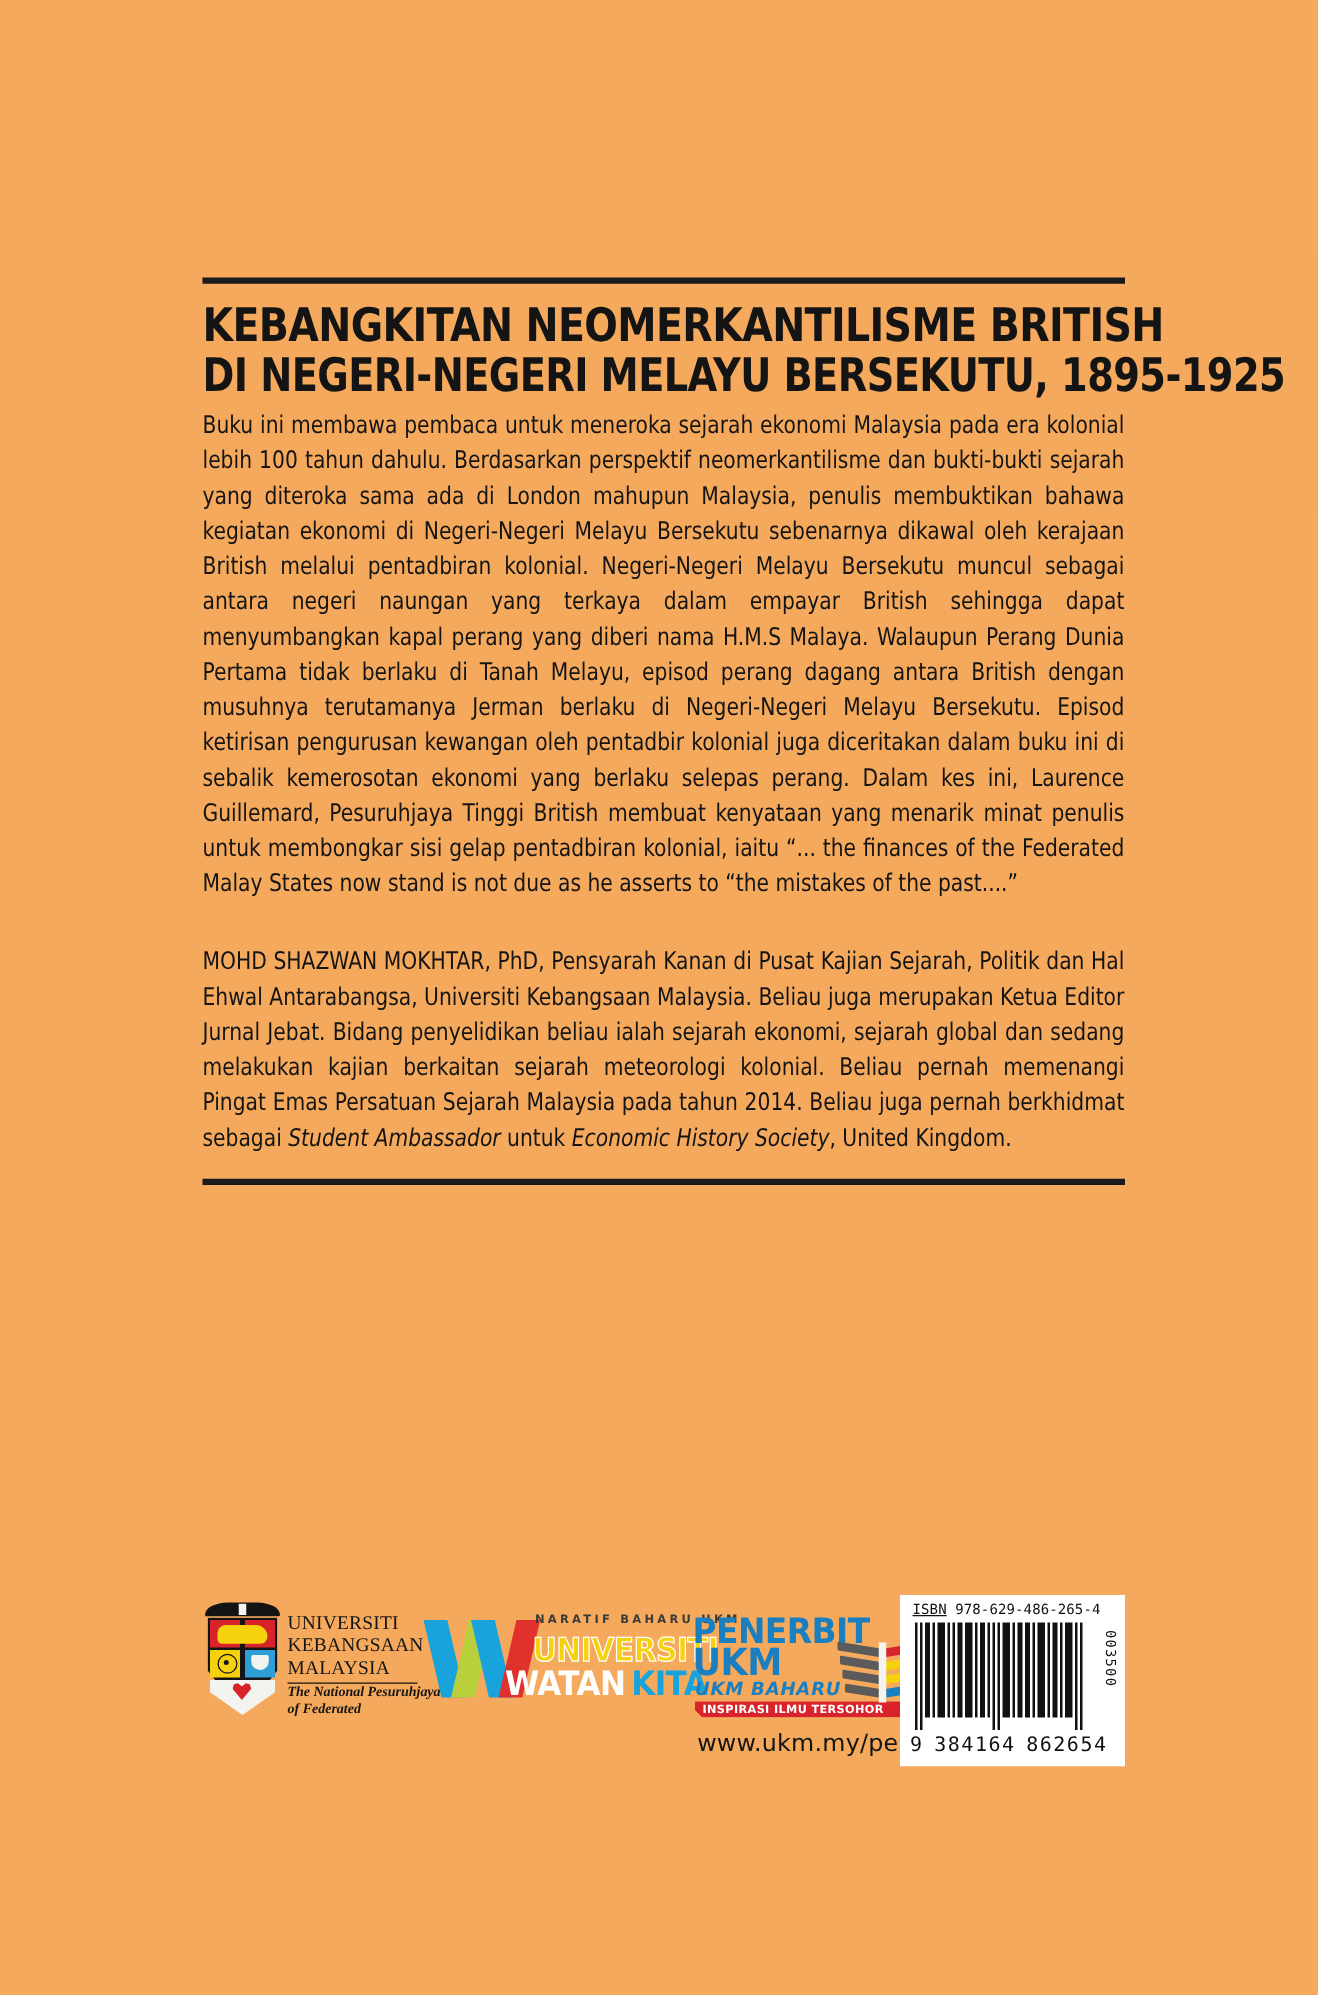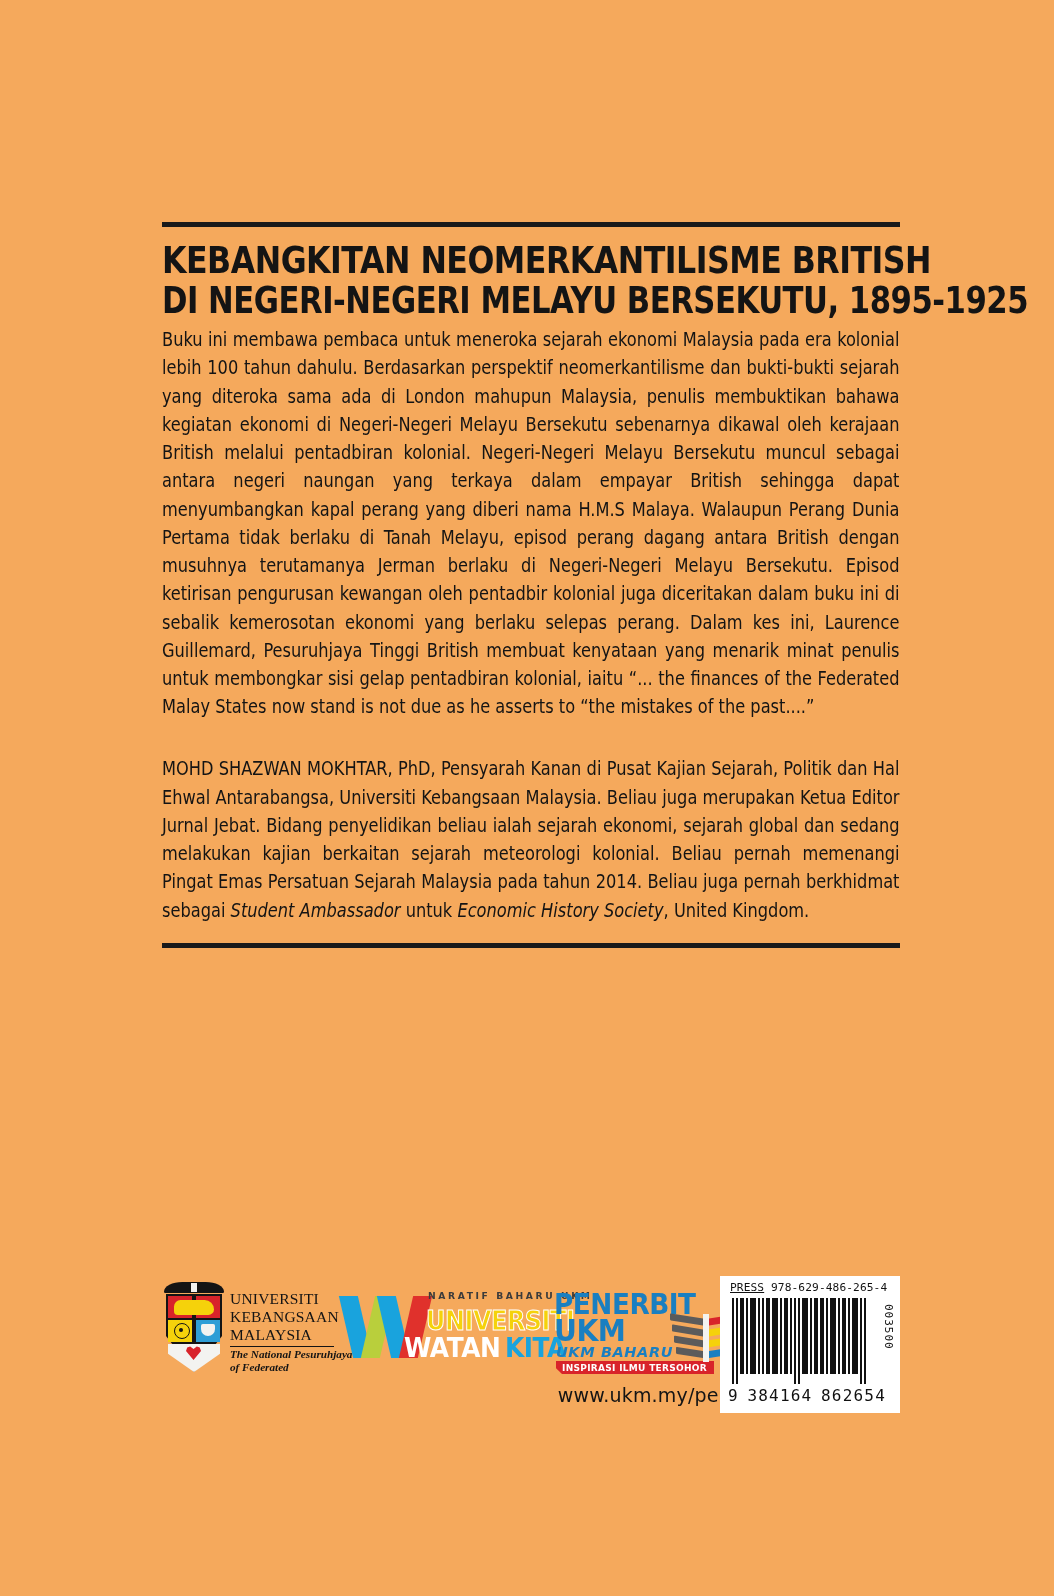--- a/index.html
+++ b/index.html
@@ -319,21 +319,21 @@
     font-size: 14.5px;
     letter-spacing: 0.6px;
     color: #1a7fc1;
     white-space: nowrap;
   }
   .pb-banner {
     position: absolute;
     left: 2px; top: 73px;
     height: 13px;
     background: #d8232a;
-    padding: 0 7px 0 6px;
+    padding: 0 24px 0 6px;
     display: flex;
     align-items: center;
     clip-path: polygon(0 0, 100% 0, 100% 100%, 6px 100%, 0 55%);
   }
   .pb-banner span {
     font-family: "DejaVu Sans", sans-serif;
     font-weight: bold;
     font-size: 9px;
     letter-spacing: 0.3px;
     color: #ffffff;
@@ -504,21 +504,21 @@
           <div class="pg pg-r2"></div>
           <div class="pg pg-r3"></div>
           <div class="pg pg-r4"></div>
           <div class="pb-spine"></div>
         </div>
       </div>
 
       <div class="website">www.ukm.my/penerbit</div>
 
       <div class="barcode-box">
-        <div class="bc-isbn"><u>PRESS</u> <span>978-629-486-265-4</span></div>
+        <div class="bc-isbn"><u>ISBN</u> <span>978-629-486-265-4</span></div>
         <div class="bars">
           <div class="bar" style="width:2px"></div>
           <div class="bar" style="width:2px"></div>
           <div class="bar short" style="width:4px"></div>
           <div class="bar short" style="width:2px"></div>
           <div class="bar short" style="width:6px"></div>
           <div class="bar short" style="width:2px"></div>
           <div class="bar short" style="width:2px"></div>
           <div class="bar short" style="width:4px"></div>
           <div class="bar short" style="width:6px"></div>

